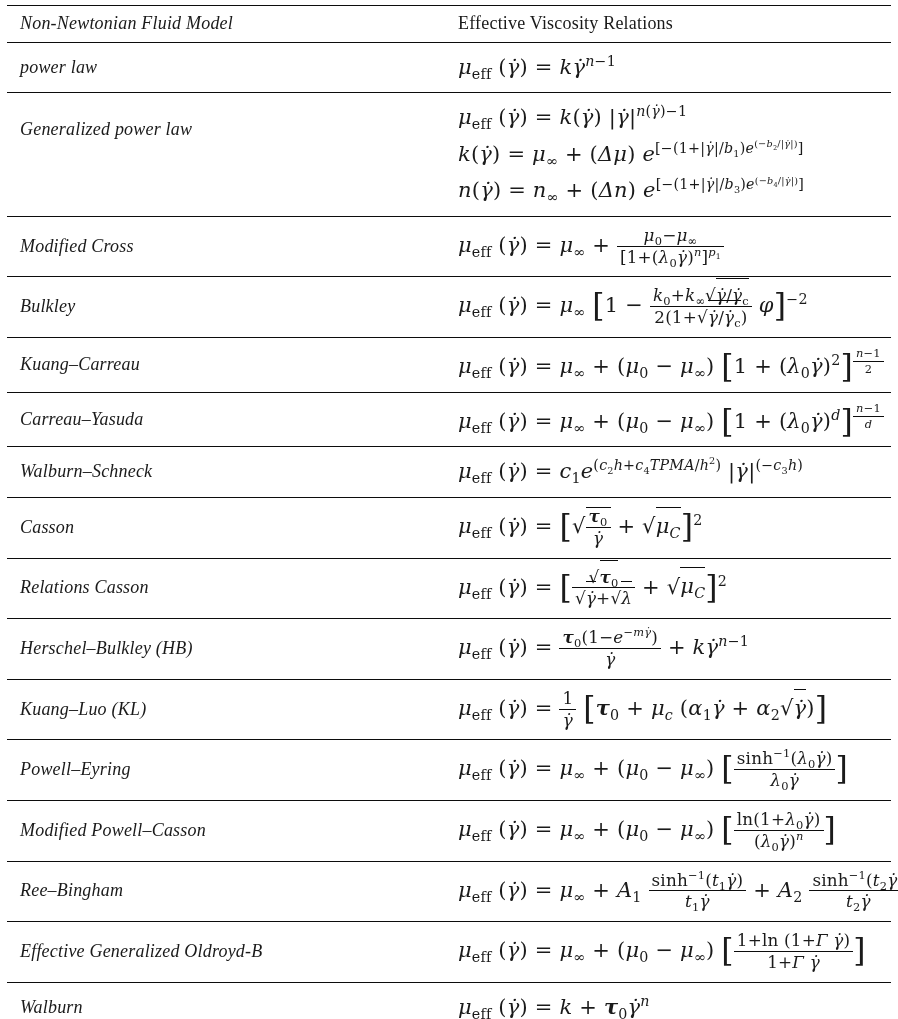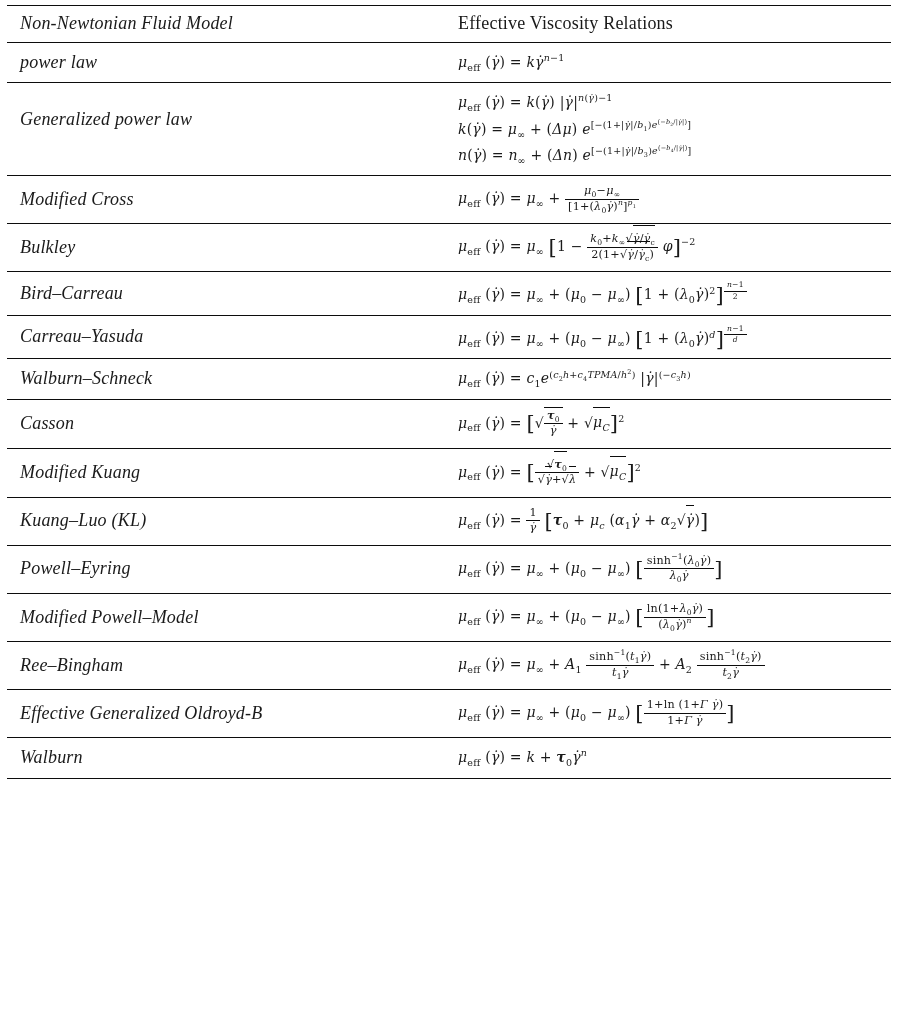--- a/index.html
+++ b/index.html
@@ -38,21 +38,21 @@
     padding: 6px 4px 7px 0;
     font-size: 18px;
     font-weight: normal;
     letter-spacing: 0.2px;
   }
   tr.valign-top td.model { vertical-align: top; padding-top: 26px; }
 
   
   .formula {
     font-family: "DejaVu Serif", serif;
-    font-size: 14px;
+    font-size: 21px;
     line-height: 1.45;
     padding: 3px 0;
     white-space: nowrap;
   }
   .formula i { font-style: italic; }
   .formula b { font-weight: bold; }
   .formula sub { font-size: 68%; line-height: 0; }
   .formula sup { font-size: 68%; line-height: 0; }
   .fr {
     display: inline-block;
@@ -109,21 +109,21 @@
   </tr>
 
   <tr>
     <td class="model">Bulkley</td>
     <td class="rel">
           <div class="formula"><i>μ</i><sub>eff</sub> (<i>γ̇</i>) = <i>μ</i><sub>∞</sub> <span class="bg">[</span>1 − <span class="fr"><span class="nu"><i>k</i><sub>0</sub>+<i>k</i><sub>∞</sub><span class="sq">√<span class="ov"><i>γ̇</i>/<i>γ̇</i><sub>c</sub></span></span></span><span class="de">2(1+<span class="sq">√<span class="ov"><i>γ̇</i>/<i>γ̇</i><sub>c</sub></span></span>)</span></span> <i>φ</i><span class="bg">]</span><sup>−2</sup></div>
         </td>
   </tr>
 
   <tr>
-    <td class="model">Bird–Carreau</td>
+    <td class="model">Kuang–Carreau</td>
     <td class="rel">
           <div class="formula"><i>μ</i><sub>eff</sub> (<i>γ̇</i>) = <i>μ</i><sub>∞</sub> + (<i>μ</i><sub>0</sub> − <i>μ</i><sub>∞</sub>) <span class="bg">[</span>1 + (<i>λ</i><sub>0</sub><i>γ̇</i>)<sup>2</sup><span class="bg">]</span><sup><span class="fr"><span class="nu"><i>n</i>−1</span><span class="de">2</span></span></sup></div>
         </td>
   </tr>
 
   <tr>
     <td class="model">Carreau–Yasuda</td>
     <td class="rel">
           <div class="formula"><i>μ</i><sub>eff</sub> (<i>γ̇</i>) = <i>μ</i><sub>∞</sub> + (<i>μ</i><sub>0</sub> − <i>μ</i><sub>∞</sub>) <span class="bg">[</span>1 + (<i>λ</i><sub>0</sub><i>γ̇</i>)<sup><i>d</i></sup><span class="bg">]</span><sup><span class="fr"><span class="nu"><i>n</i>−1</span><span class="de"><i>d</i></span></span></sup></div>
         </td>
@@ -137,43 +137,49 @@
   </tr>
 
   <tr>
     <td class="model">Casson</td>
     <td class="rel">
           <div class="formula"><i>μ</i><sub>eff</sub> (<i>γ̇</i>) = <span class="bg">[</span><span class="sq">√<span class="ov"><span class="fr"><span class="nu"><b><i>τ</i></b><sub>0</sub></span><span class="de"><i>γ̇</i></span></span></span></span> + <span class="sq">√<span class="ov"><i>μ</i><sub><i>C</i></sub></span></span><span class="bg">]</span><sup>2</sup></div>
         </td>
   </tr>
 
   <tr>
-    <td class="model">Modified Kuang</td>
+    <td class="model">Relations Casson</td>
     <td class="rel">
           <div class="formula"><i>μ</i><sub>eff</sub> (<i>γ̇</i>) = <span class="bg">[</span><span class="fr"><span class="nu"><span class="sq">√<span class="ov"><b><i>τ</i></b><sub>0</sub></span></span></span><span class="de"><span class="sq">√<span class="ov"><i>γ̇</i></span></span>+<span class="sq">√<span class="ov"><i>λ</i></span></span></span></span> + <span class="sq">√<span class="ov"><i>μ</i><sub><i>C</i></sub></span></span><span class="bg">]</span><sup>2</sup></div>
         </td>
   </tr>
 
+  <tr>
+    <td class="model">Herschel–Bulkley (HB)</td>
+    <td class="rel">
+          <div class="formula"><i>μ</i><sub>eff</sub> (<i>γ̇</i>) = <span class="fr"><span class="nu"><b><i>τ</i></b><sub>0</sub>(1−<i>e</i><sup>−<i>m</i><i>γ̇</i></sup>)</span><span class="de"><i>γ̇</i></span></span> + <i>k</i><i>γ̇</i><sup><i>n</i>−1</sup></div>
+        </td>
+  </tr>
 
   <tr>
     <td class="model">Kuang–Luo (KL)</td>
     <td class="rel">
           <div class="formula"><i>μ</i><sub>eff</sub> (<i>γ̇</i>) = <span class="fr"><span class="nu">1</span><span class="de"><i>γ̇</i></span></span> <span class="bg">[</span><b><i>τ</i></b><sub>0</sub> + <i>μ</i><sub><i>c</i></sub> (<i>α</i><sub>1</sub><i>γ̇</i> + <i>α</i><sub>2</sub><span class="sq">√<span class="ov"><i>γ̇</i></span></span>)<span class="bg">]</span></div>
         </td>
   </tr>
 
   <tr>
     <td class="model">Powell–Eyring</td>
     <td class="rel">
           <div class="formula"><i>μ</i><sub>eff</sub> (<i>γ̇</i>) = <i>μ</i><sub>∞</sub> + (<i>μ</i><sub>0</sub> − <i>μ</i><sub>∞</sub>) <span class="bg">[</span><span class="fr"><span class="nu">sinh<sup>−1</sup>(<i>λ</i><sub>0</sub><i>γ̇</i>)</span><span class="de"><i>λ</i><sub>0</sub><i>γ̇</i></span></span><span class="bg">]</span></div>
         </td>
   </tr>
 
   <tr>
-    <td class="model">Modified Powell–Model</td>
+    <td class="model">Modified Powell–Casson</td>
     <td class="rel">
           <div class="formula"><i>μ</i><sub>eff</sub> (<i>γ̇</i>) = <i>μ</i><sub>∞</sub> + (<i>μ</i><sub>0</sub> − <i>μ</i><sub>∞</sub>) <span class="bg">[</span><span class="fr"><span class="nu">ln(1+<i>λ</i><sub>0</sub><i>γ̇</i>)</span><span class="de">(<i>λ</i><sub>0</sub><i>γ̇</i>)<sup><i>n</i></sup></span></span><span class="bg">]</span></div>
         </td>
   </tr>
 
   <tr>
     <td class="model">Ree–Bingham</td>
     <td class="rel">
           <div class="formula"><i>μ</i><sub>eff</sub> (<i>γ̇</i>) = <i>μ</i><sub>∞</sub> + <i>A</i><sub>1</sub> <span class="fr"><span class="nu">sinh<sup>−1</sup>(<i>t</i><sub>1</sub><i>γ̇</i>)</span><span class="de"><i>t</i><sub>1</sub><i>γ̇</i></span></span> + <i>A</i><sub>2</sub> <span class="fr"><span class="nu">sinh<sup>−1</sup>(<i>t</i><sub>2</sub><i>γ̇</i>)</span><span class="de"><i>t</i><sub>2</sub><i>γ̇</i></span></span></div>
         </td>

